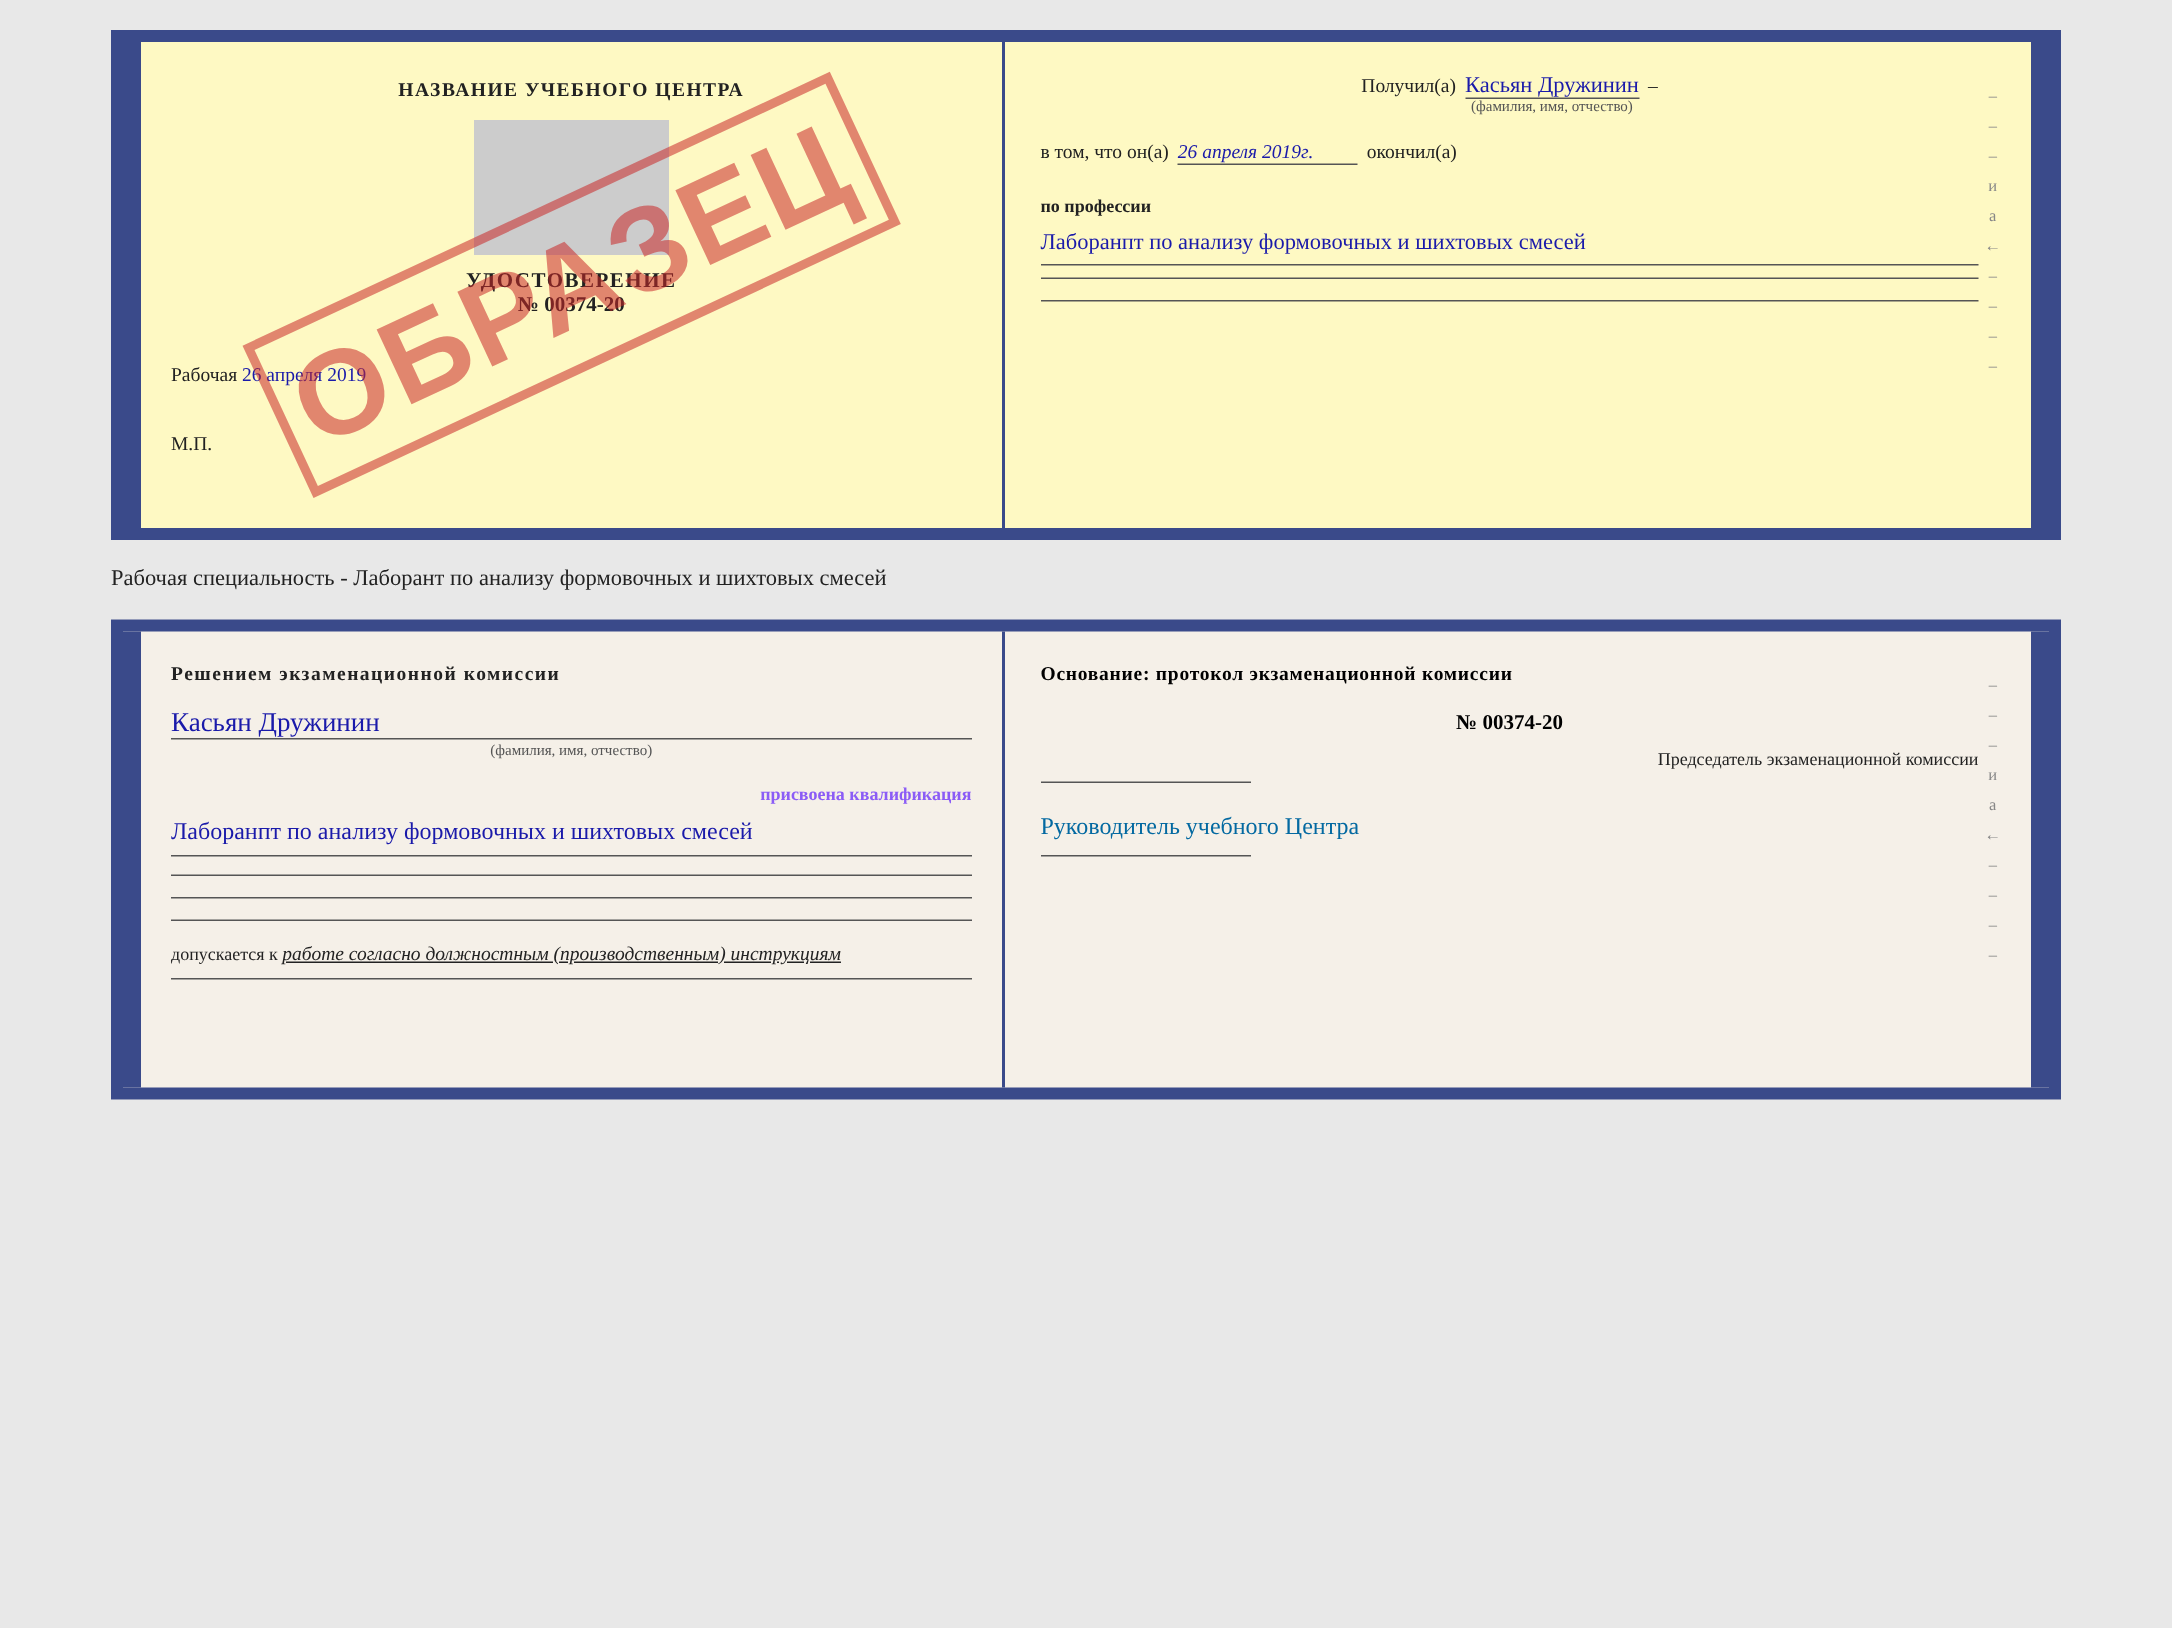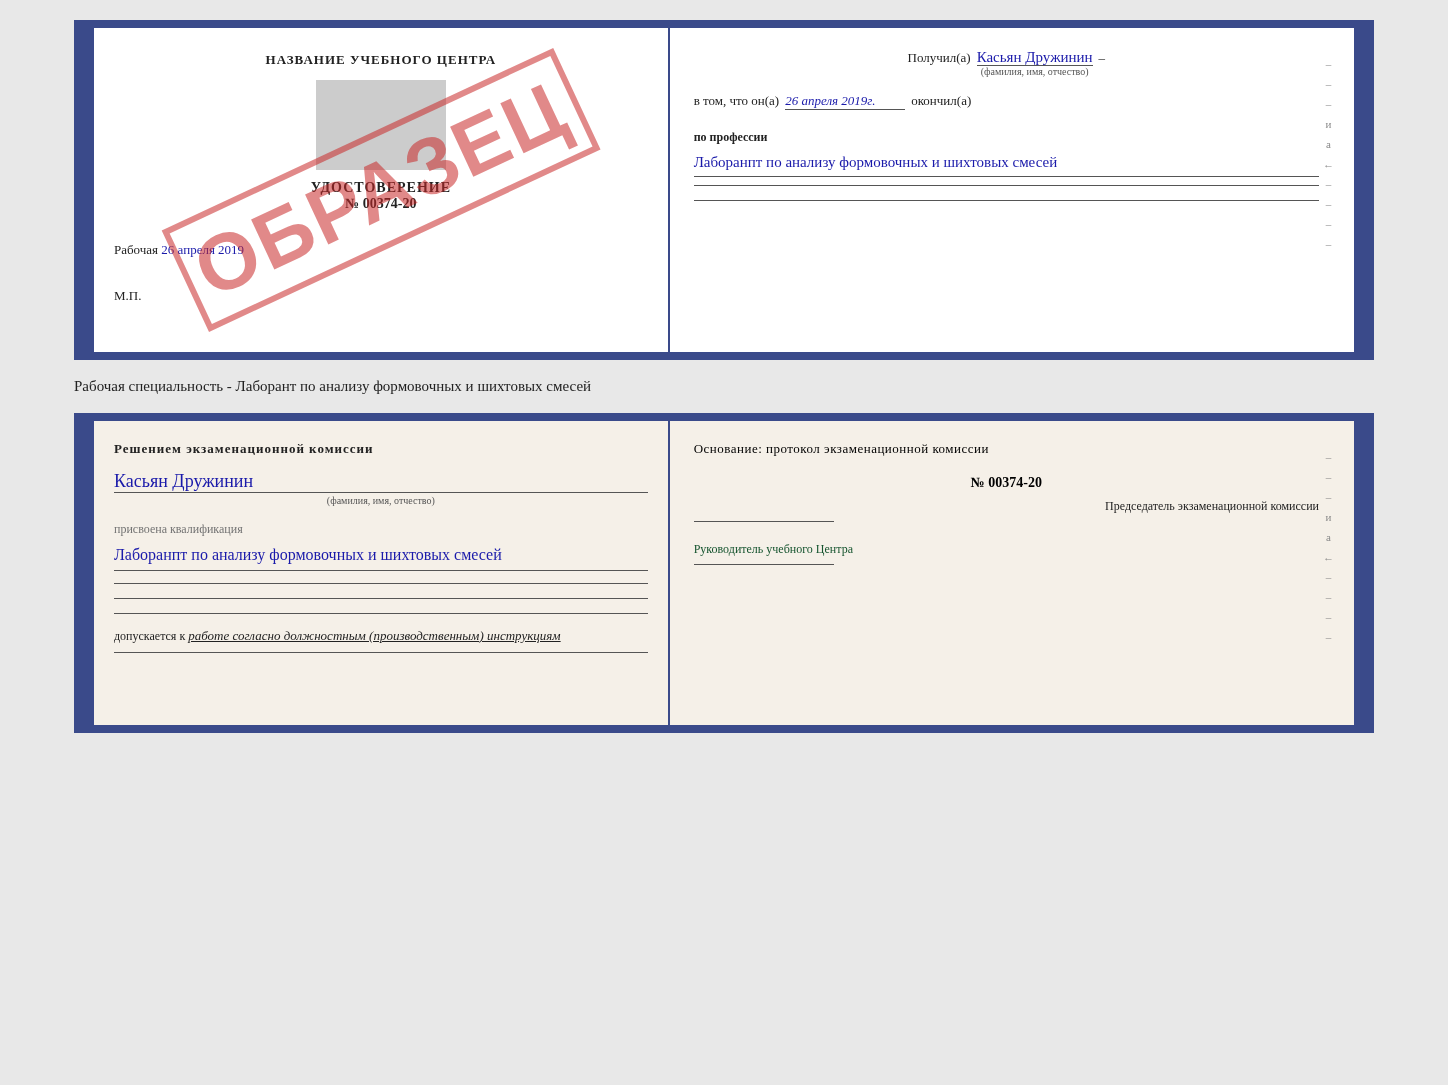--- a/index.html
+++ b/index.html
@@ -19,21 +19,21 @@
       display: flex;
       flex-direction: column;
       gap: 14px;
       width: 1300px;
     }
 
     
     .certificate-book {
       display: flex;
       width: 100%;
-      background: #ffffff;
+      background: #fef9c3;
       border: 8px solid #3a4a8a;
       position: relative;
       min-height: 340px;
     }
 
     .cert-spine {
       width: 12px;
       background: #3a4a8a;
     }
 
@@ -268,23 +268,24 @@
     .bottom-name-sublabel {
       font-size: 10px;
       color: #555;
       text-align: center;
       display: block;
       margin-bottom: 16px;
     }
 
     .bottom-qualification-label {
       font-size: 12px;
-      color: #737373;
-      text-align: left;
+      color: #8b5cf6;
+      text-align: right;
       margin-bottom: 4px;
+      font-weight: bold;
     }
 
     .bottom-qualification-value {
       font-size: 16px;
       color: #1a1aaa;
       font-family: 'Segoe Script', 'Brush Script MT', cursive;
       display: block;
       line-height: 1.8;
       border-bottom: 1px solid #555;
       margin-bottom: 12px;
@@ -311,21 +312,21 @@
 
     .bottom-dopuskaetsya-value {
       font-size: 13px;
       font-style: italic;
       text-decoration: underline;
       color: #222;
     }
 
     .bottom-right-title {
       font-size: 13px;
-      font-weight: normal;
+      font-weight: bold;
       letter-spacing: 0.5px;
       margin-bottom: 18px;
       text-align: justify;
     }
 
     .bottom-protocol-number {
       text-align: center;
       font-size: 14px;
       font-weight: bold;
       margin-bottom: 6px;
@@ -346,22 +347,22 @@
     }
 
     .bottom-signature-line {
       border-bottom: 1px solid #555;
       width: 140px;
       height: 1px;
       margin-bottom: 18px;
     }
 
     .bottom-rukovoditel {
-      font-size: 12px;
-      color: #14532d;
+      font-size: 16px;
+      color: #0369a1;
       margin-bottom: 6px;
       line-height: 1.5;
     }
 
     .right-edge-panel {
       display: flex;
       flex-direction: column;
       gap: 8px;
       padding: 10px 0 10px 4px;
       align-items: center;

